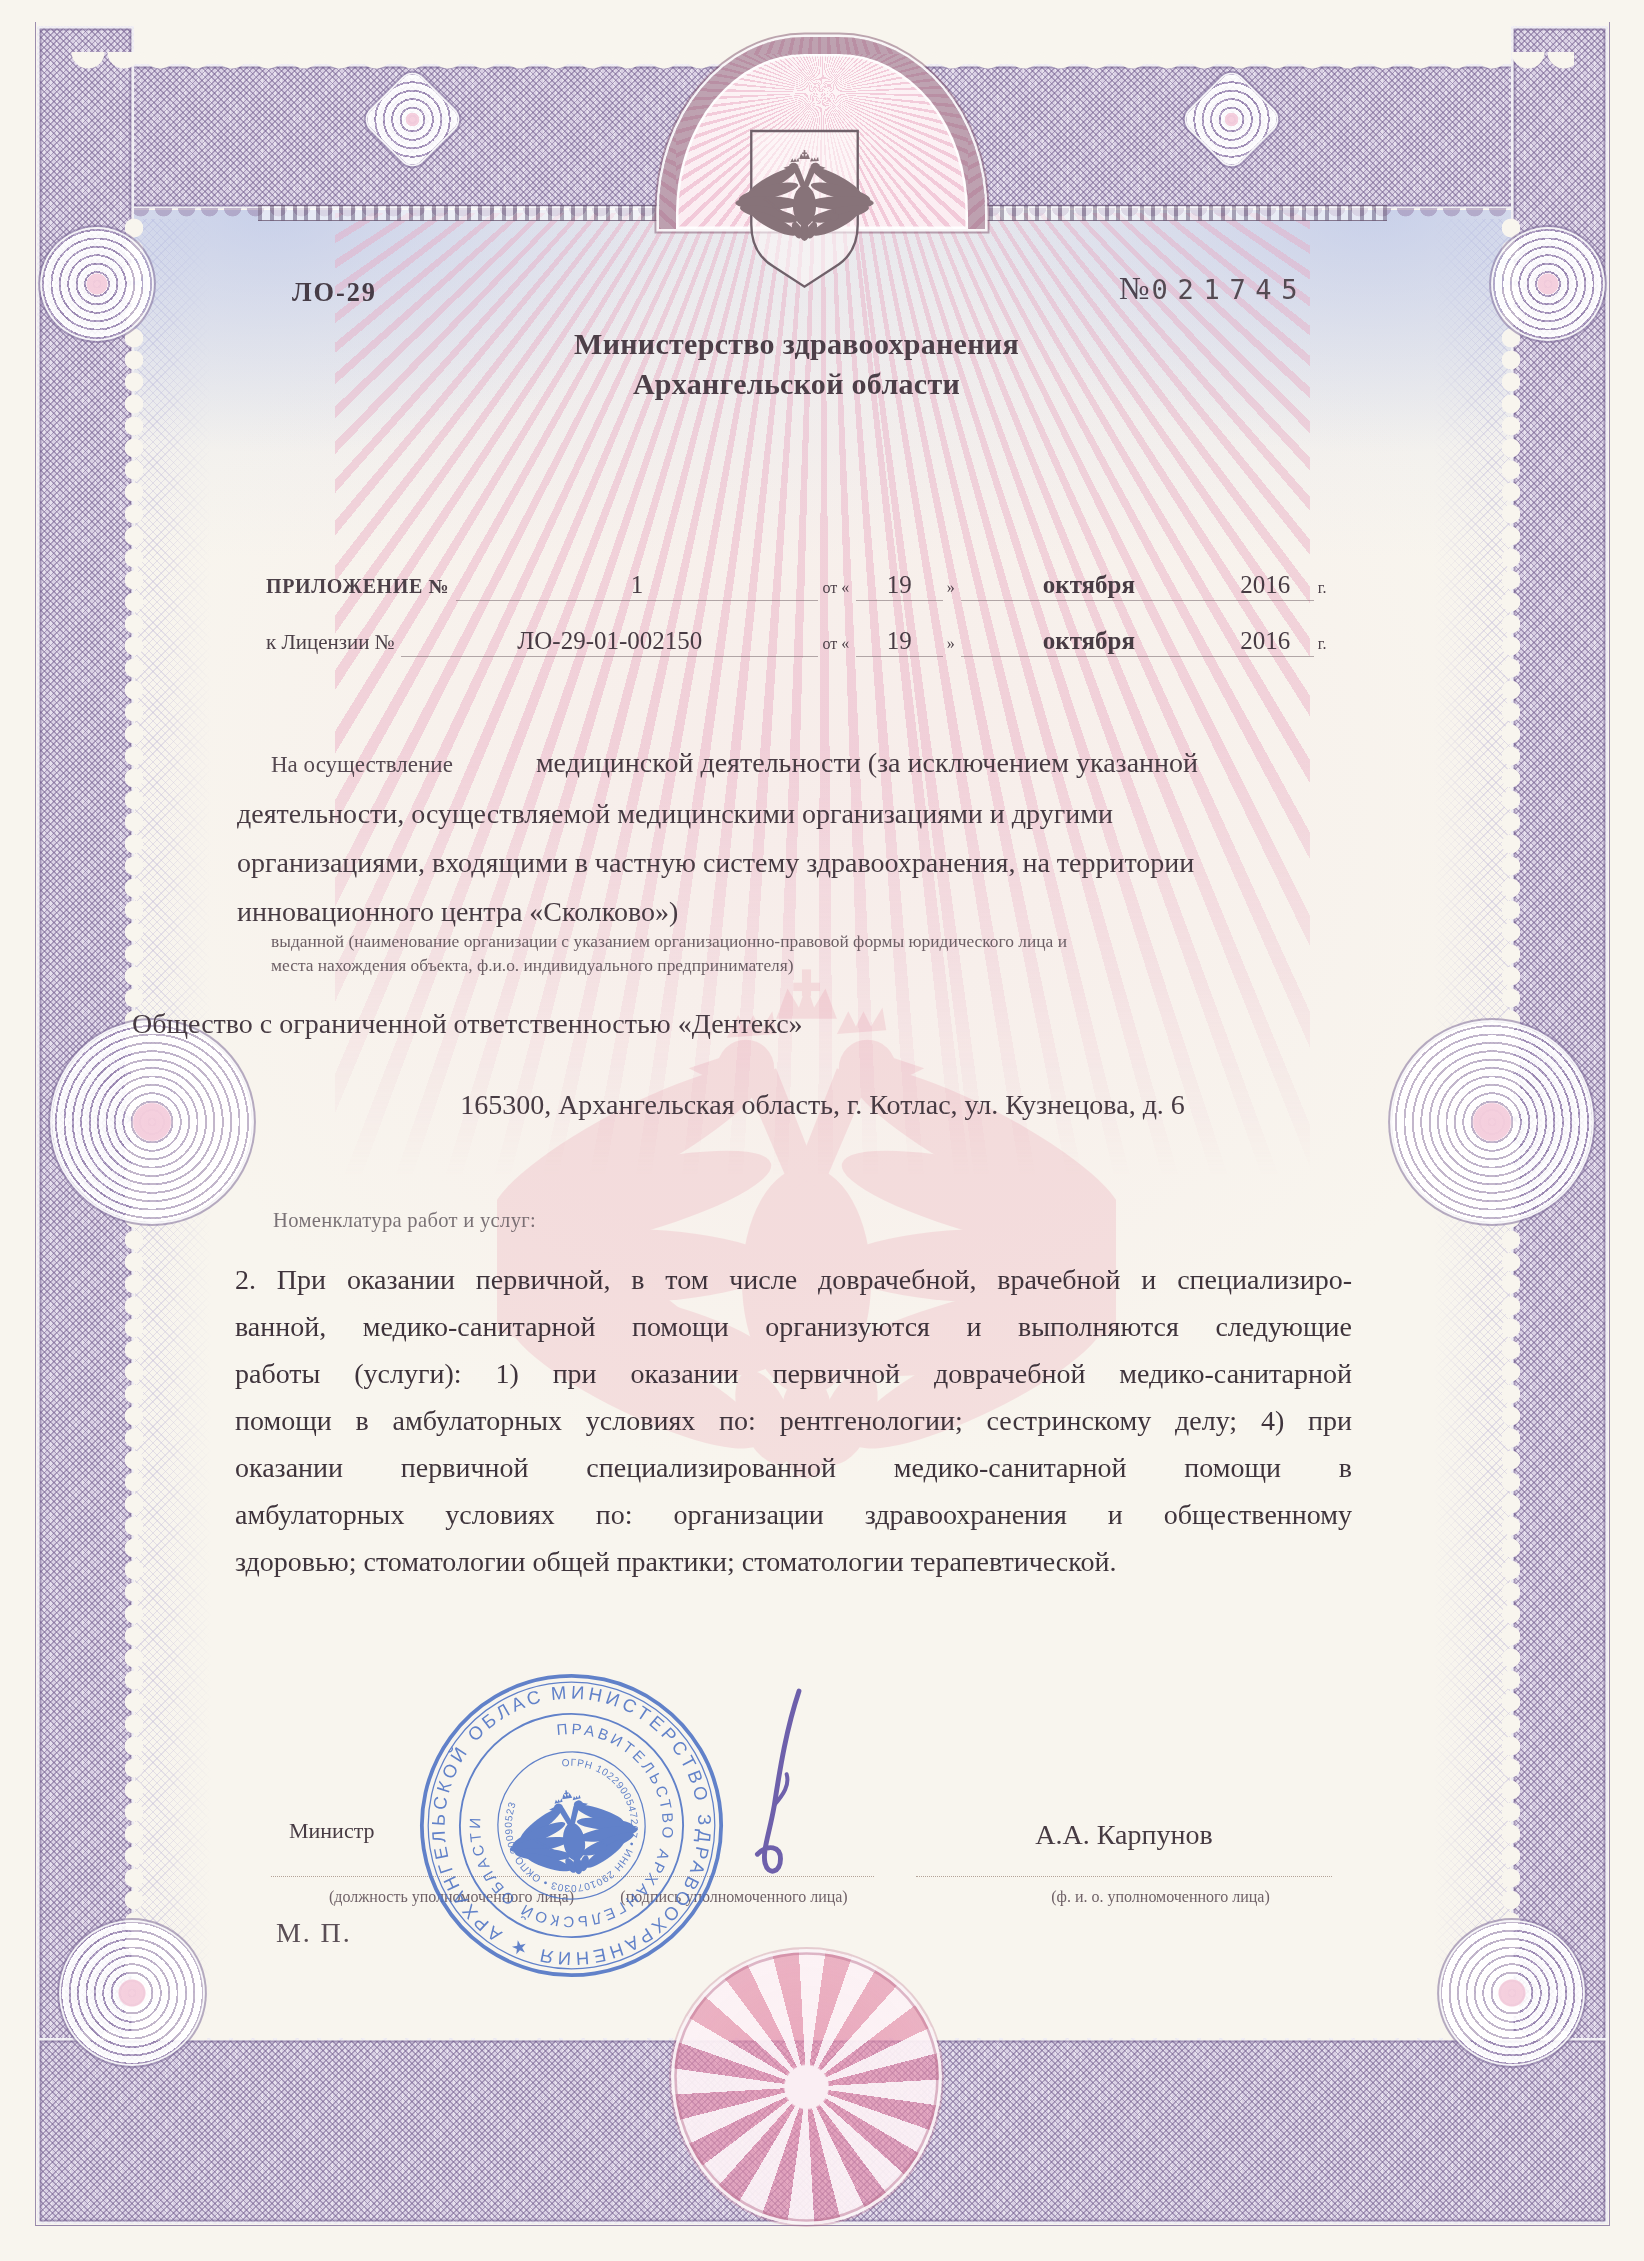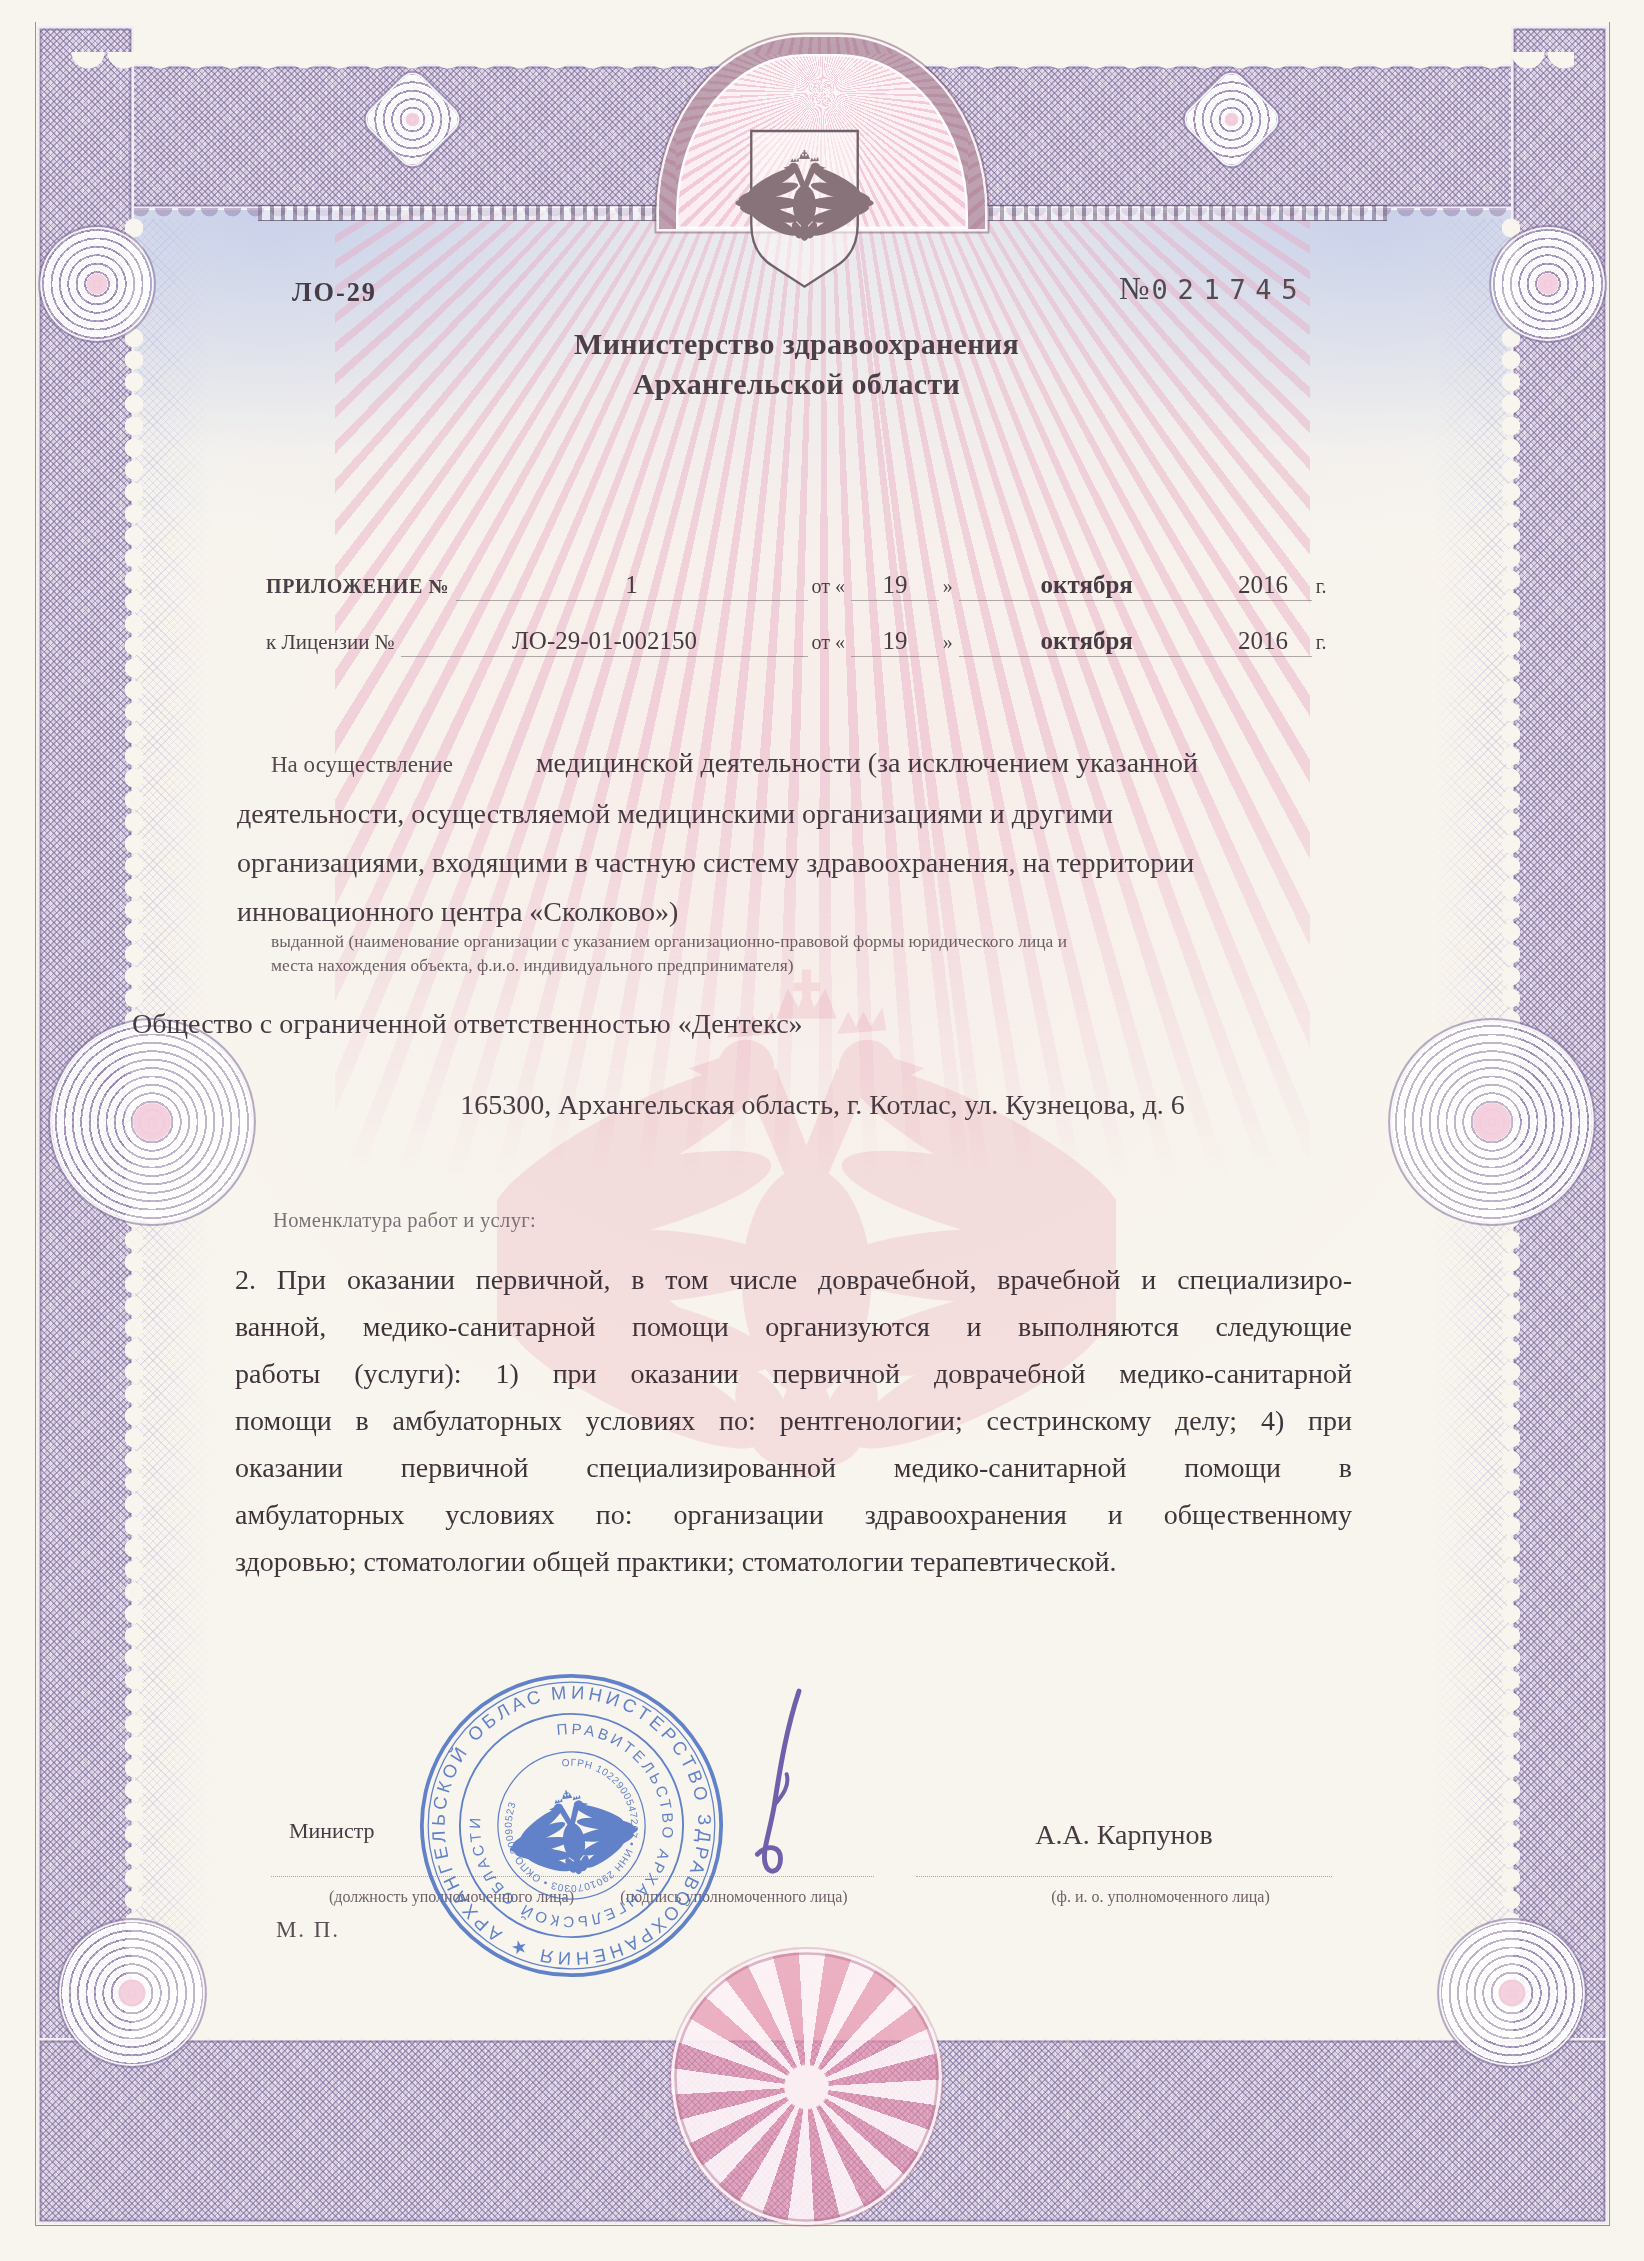--- a/index.html
+++ b/index.html
@@ -79,21 +79,21 @@
   
   .txt{position:absolute;z-index:5;}
   .code{left:292px;top:277px;font-size:26.4px;font-weight:600;letter-spacing:1.9px;color:#463c46;}
   .number{left:1119px;top:270px;color:#4e4450;white-space:nowrap;}
   .nsign{font-size:32px;}
   .ndigits{font-family:"DejaVu Sans Mono", monospace;font-size:27px;letter-spacing:9.7px;margin-left:2px;color:#544a52;}
   .title{left:0;right:52px;top:324px;text-align:center;font-size:30px;font-weight:700;line-height:40px;color:#4c3f48;letter-spacing:0.3px;}
   .fieldrow{left:266px;width:1067px;display:flex;align-items:baseline;white-space:nowrap;}
   .row1{top:556px;}
   .row2{top:627px;}
-  .flabel{font-size:20px;color:#4c4048;padding:0 6.4px 2.6px 3.9px;}
+  .flabel{font-size:16px;color:#4c4048;padding:0 6.4px 2.6px 3.9px;}
   .row1 .lead{font-weight:700;letter-spacing:0.6px;font-size:20px;padding-left:0;margin-top:19px;}
   .row2 .lead{font-size:21px;padding-left:0;}
   .blank{border-bottom:1.3px solid rgba(108,92,98,.5);text-align:center;font-size:25px;padding:0 5.2px 1.3px;}
   .grow{flex:1;}
   .day{width:77px;}
   .month{width:245px;font-weight:bold;}
   .year{width:87px;}
   .grant1{left:271px;top:747px;width:1090px;display:flex;align-items:baseline;}
   .grant-intro{font-size:23px;color:#554951;}
   .grant-rest{font-size:28px;margin-left:83px;}
@@ -109,21 +109,21 @@
   .works div.last{text-align-last:left;}
   .minister{left:289px;top:1818px;font-size:22px;}
   .signame{left:916px;width:416px;top:1819px;text-align:center;font-size:28px;}
   .sigline{position:absolute;z-index:5;height:0;top:1876px;border-bottom:1.9px dotted rgba(125,95,82,.55);}
   .line1{left:271px;width:603px;}
   .line2{left:916px;width:416px;}
   .scap{font-size:16px;color:#6f6167;text-align:center;top:1888px;}
   .cap1{left:271px;width:361px;}
   .cap2{left:584px;width:300px;}
   .cap3{left:993px;width:335px;}
-  .mp{left:276px;top:1917px;font-size:23px;letter-spacing:1.9px;color:#5a4e55;}
+  .mp{left:276px;top:1917px;font-size:28px;letter-spacing:1.9px;color:#5a4e55;}
   
   .stamp{position:absolute;left:413px;top:1667px;width:317px;height:317px;z-index:6;
     transform:rotate(-9deg);opacity:.88;color:#4d72c4;}
   .stamp text{font-family:"Liberation Sans", sans-serif;fill:currentColor;}
   .autograph{position:absolute;left:700px;top:1685px;width:161px;height:200px;z-index:7;color:#5747a0;opacity:.85;}
 </style>
 </head>
 <body>
 
 <div class="page">

